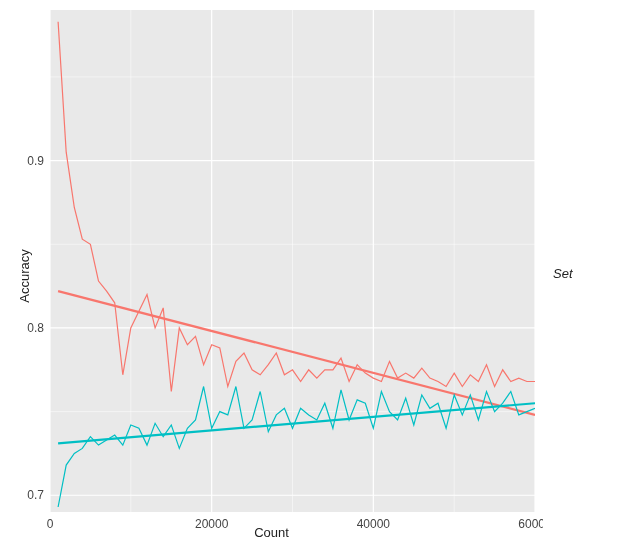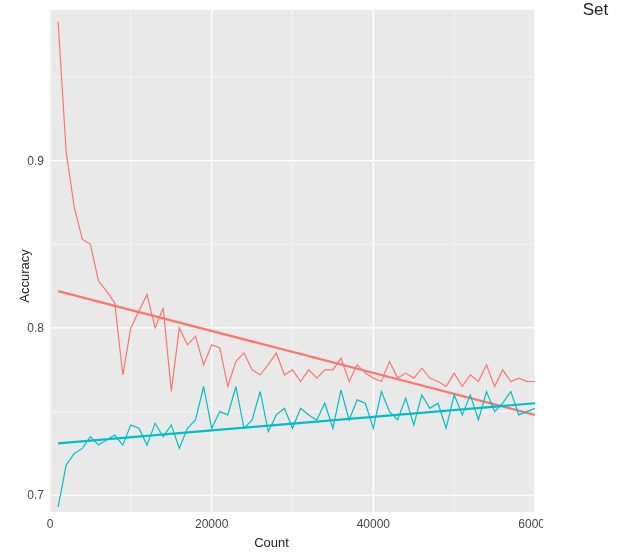--- a/index.html
+++ b/index.html
@@ -1,30 +1,30 @@
 <!DOCTYPE html>
 <html><head>
 <meta charset="utf-8">
 <style>
   body { margin: 0; font-family: Arial, sans-serif; background: #fff; }
   .container { display: flex; width: 638px; height: 552px; }
   .plot-area { position: relative; flex: 1; }
   .legend {
-    width: 95px; display: flex; flex-direction: row; justify-content: center;
-    padding-left: 10px; font-size: 17px;
+    width: 95px; display: flex; flex-direction: column; justify-content: center;
+    padding-left: 10px; font-size: 13px; font-style: italic;
   }
   .legend-title { margin-bottom: 6px; color: #222; }
   .legend-item { display: flex; align-items: center; margin: 2px 0; }
   .legend-swatch { width: 20px; height: 2px; margin-right: 6px; }
   .axis-title-y {
     position: absolute; left: -2px; top: 50%; transform: translateY(-50%) rotate(-90deg);
     transform-origin: center; font-size: 13px; color: #222;
   }
   .axis-title-x {
-    position: absolute; bottom: 2px; left: 50%; transform: translateX(-50%);
+    position: absolute; bottom: 12px; left: 50%; transform: translateX(-50%);
     font-size: 13px; color: #222;
   }
   svg { display: block; }
   .panel-bg { fill: #e9e9e9; }
   .grid-major { stroke: #fff; stroke-width: 1.2; }
   .grid-minor { stroke: #fff; stroke-width: 0.5; }
   .tick-text { font-size: 12px; fill: #444; }
   .series-line { fill: none; stroke-width: 1.2; }
   .trend-line { fill: none; stroke-width: 2.2; }
 </style>

